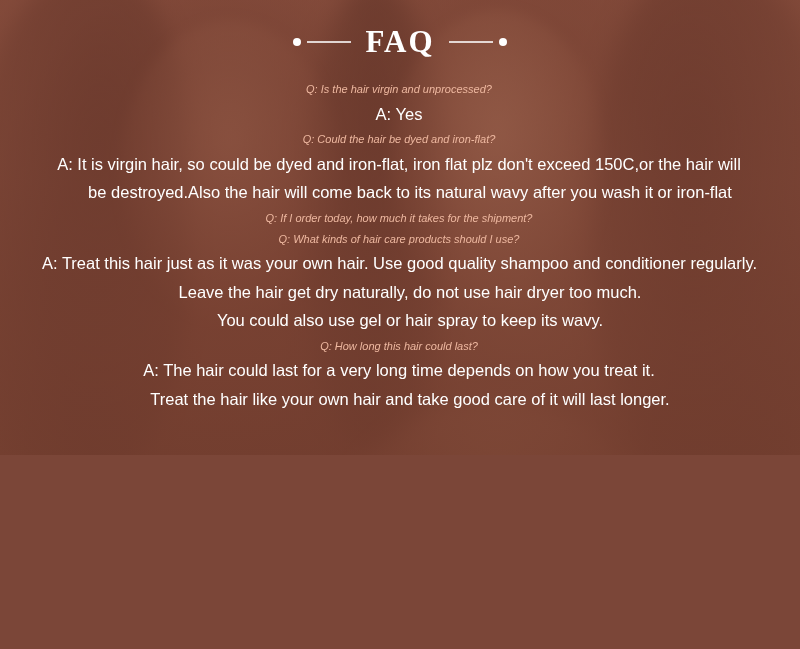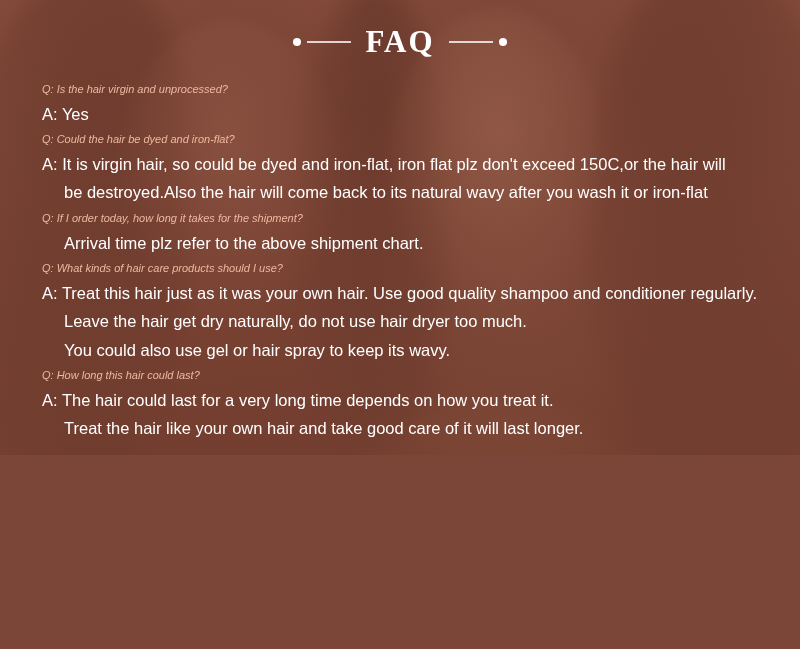--- a/index.html
+++ b/index.html
@@ -13,20 +13,21 @@
     font-family: "Liberation Serif", serif;
     background: #7b4638;
   }
 
   .page {
     position: relative;
     width: 800px;
     height: 455px;
     overflow: hidden;
     background: #8a4f3e;
+    text-align: center;
   }
 
   
   .bg {
     position: absolute;
     inset: 0;
     overflow: hidden;
   }
   .bg-base {
     position: absolute;
@@ -204,23 +205,22 @@
 
       <div class="faq-item">
         <div class="q-line">Q: Could the hair be dyed and iron-flat?</div>
         <div class="a-block">
           <div class="a-line">A: It is virgin hair, so could be dyed and iron-flat, iron flat plz don't exceed 150C,or the hair will</div>
           <div class="a-line cont">be destroyed.Also the hair will come back to its natural wavy  after you wash it or iron-flat</div>
         </div>
       </div>
 
       <div class="faq-item">
-        <div class="q-line">Q: If I order today, how long it takes for the shipment?</div>
-        <div class="a-block">
-          <div class="a-line cont">Arrival time plz refer to the above shipment chart.</div>
+        <div class="q-line">Q: If I order today, how much it takes for the shipment?</div>
+        <div class="a-block">
         </div>
       </div>
 
       <div class="faq-item">
         <div class="q-line">Q: What kinds of hair care products should I use?</div>
         <div class="a-block">
           <div class="a-line">A: Treat this hair just as it was your own hair. Use good quality shampoo and conditioner regularly.</div>
           <div class="a-line cont">Leave the hair get dry naturally, do not use hair dryer too much.</div>
           <div class="a-line cont">You could also use gel or hair spray to keep its wavy.</div>
         </div>

